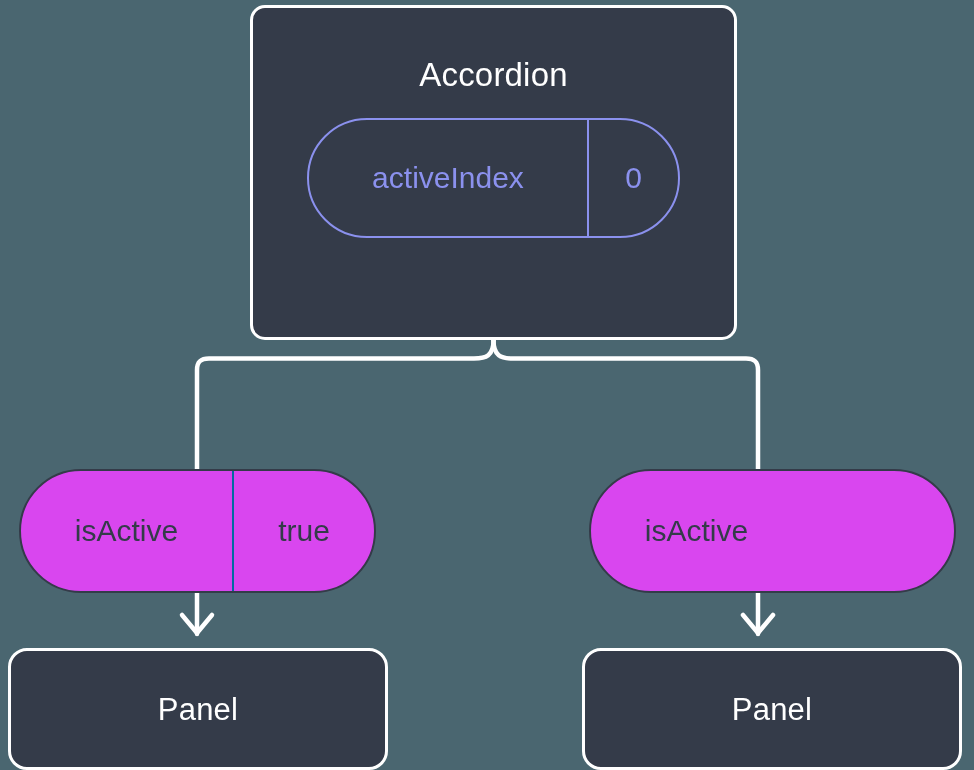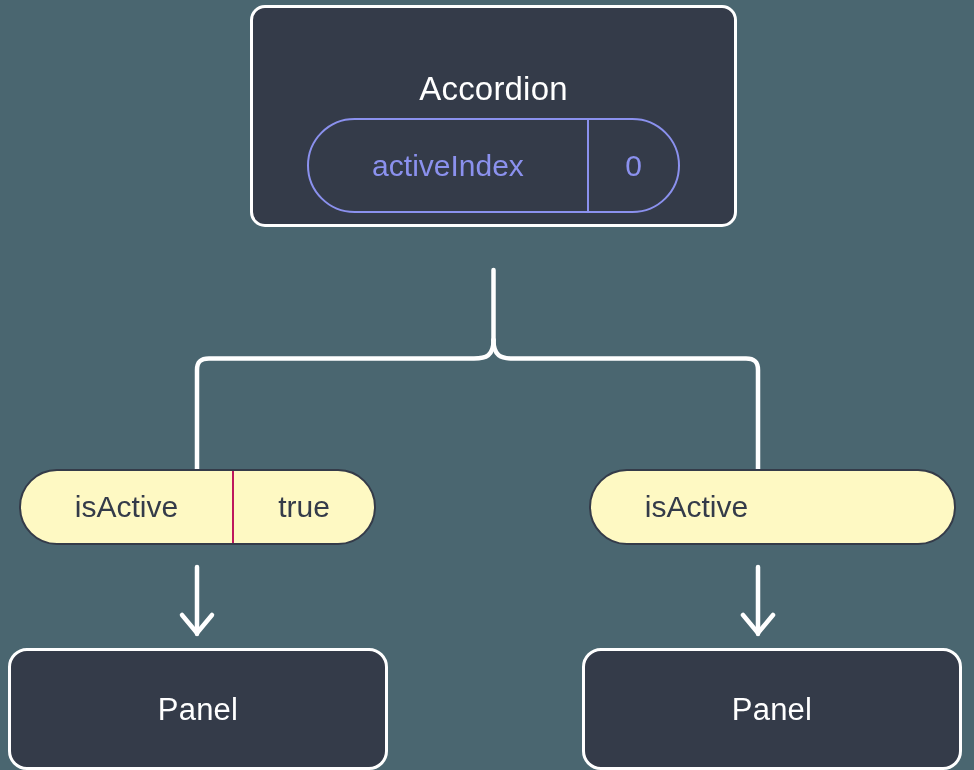--- a/index.html
+++ b/index.html
@@ -46,23 +46,23 @@
     font-weight: 400;
     letter-spacing: 0.2px;
     line-height: 1;
   }
 
   
   #root-node {
     left: 250px;
     top: 5px;
     width: 487px;
-    height: 222px;
+    height: 335px;
     justify-content: flex-start;
-    padding-top: 64px;
+    padding-top: 50px;
     text-align: right;
   }
 
   
   .panel-node {
     top: 648px;
     width: 380px;
     height: 122px;
     justify-content: center;
     border-radius: 19px;
@@ -100,39 +100,39 @@
     font-size: 30px;
   }
   .pill-outline .pill-val {
     border-left: 2px solid #8b91ee;
   }
 
   #pill-active-index {
     left: 307px;
     top: 118px;
     width: 373px;
-    height: 95px;
+    height: 120px;
   }
   #pill-active-index .pill-key { width: 278px; }
   #pill-active-index .pill-val { flex: 1; }
 
   
   .pill-filled {
-    background: #fef9c3;
+    background: #d946ef;
     border: 2px solid #343b49;
-    height: 76px;
+    height: 124px;
     top: 469px;
   }
   .pill-filled .pill-key,
   .pill-filled .pill-val {
     color: #343b49;
     font-size: 30px;
   }
   .pill-filled .pill-val {
-    border-left: 2px solid #be185d;
+    border-left: 2px solid #0369a1;
     text-align: center;
   }
 
   #pill-left  { left: 19px;  width: 357px; }
   #pill-left .pill-key  { width: 211px; }
   #pill-left .pill-val  { flex: 1; }
 
   #pill-right { left: 589px; width: 367px; }
   #pill-right .pill-key { width: 211px; }
   #pill-right .pill-val { flex: 1; }

